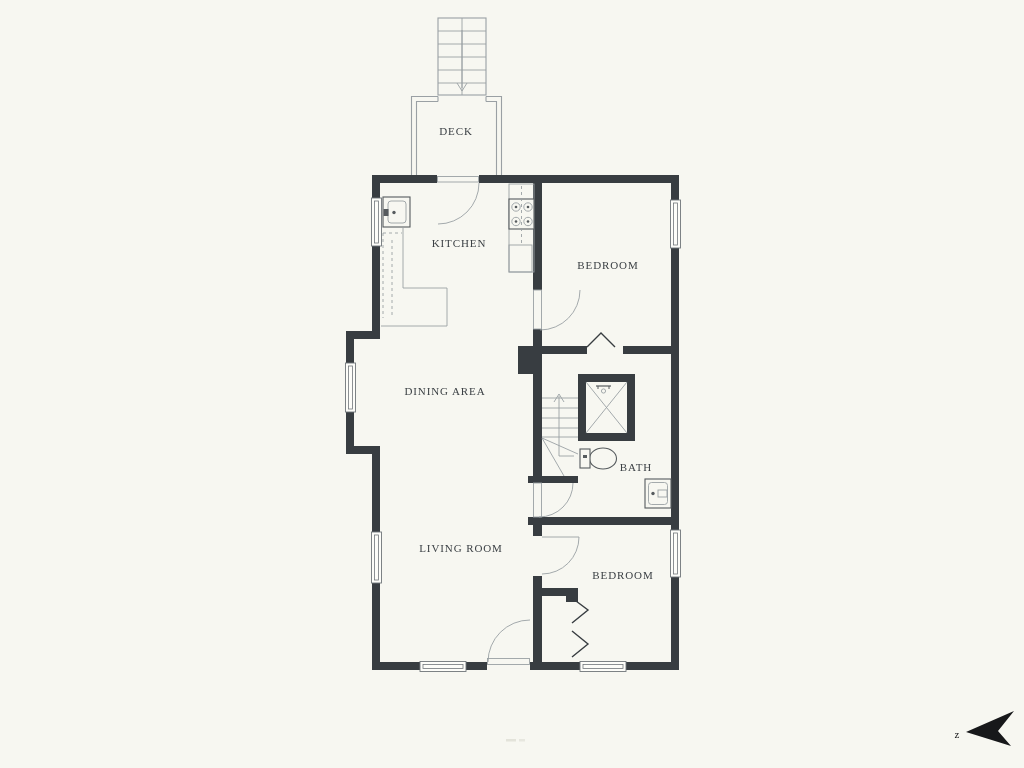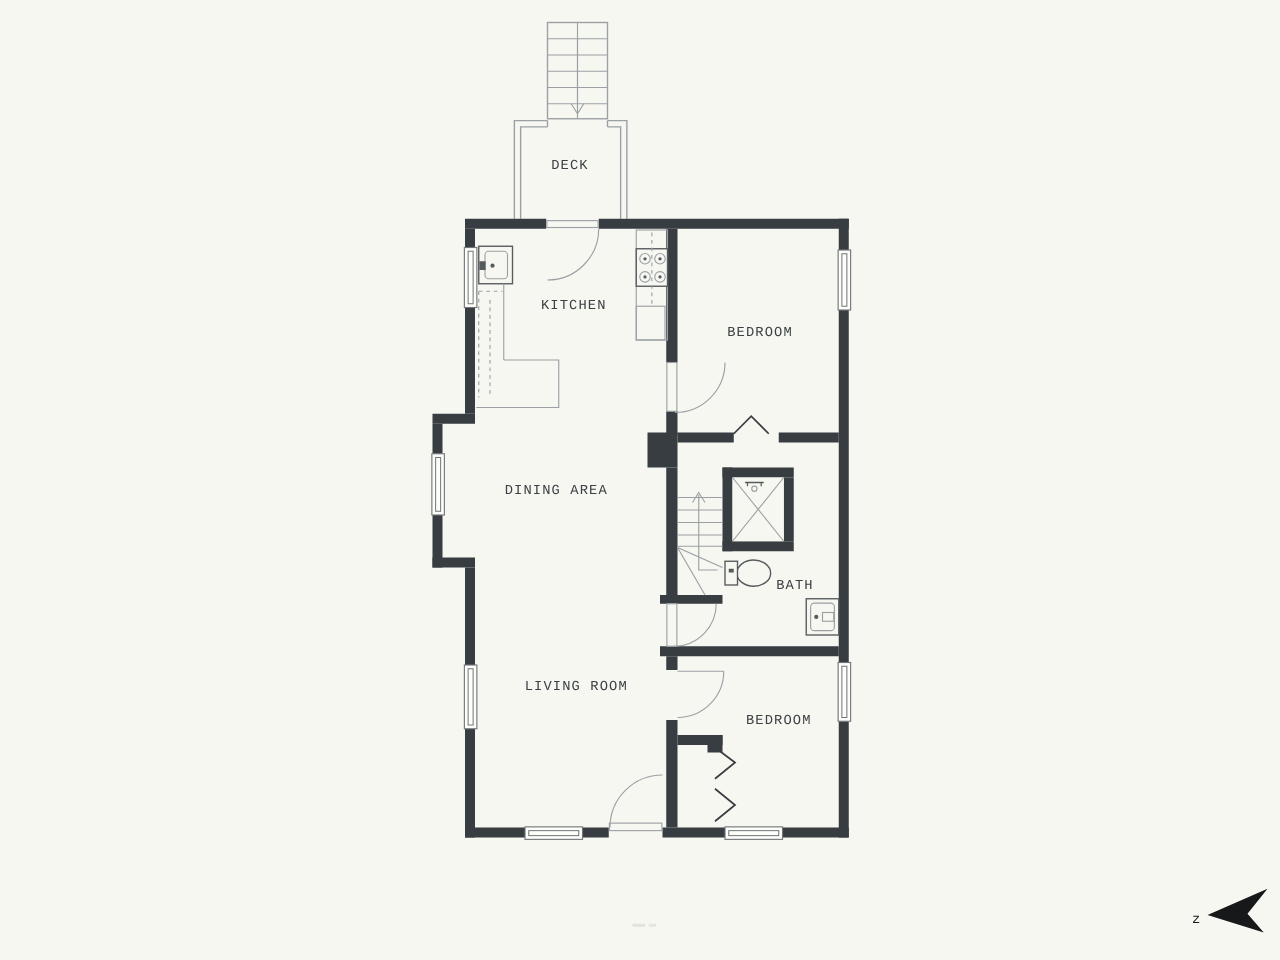--- a/index.html
+++ b/index.html
@@ -2,21 +2,21 @@
 <html style="--bg: #f7f7f1; --wall: #383d41; --line: #9aa0a4; --fix: #565b5e; --text: #3c4145; --arrow: #17181a;"><head>
 <meta charset="utf-8">
 <style>
   :root{
     --bg:#f7f7f1; --wall:#383d41; --line:#9aa0a4; --fix:#565b5e;
     --text:#3c4145; --arrow:#17181a;
   }
   html,body{margin:0;padding:0;}
   body{background:var(--bg);}
   .stage{position:relative;width:1024px;height:768px;background:var(--bg);overflow:hidden;
-         font-family:Liberation Mono, monospace;}
+         font-family:Liberation Serif, serif;}
   svg{position:absolute;left:0;top:0;}
   .wall{fill:var(--wall);stroke:none;}
   .thin{stroke:var(--line);stroke-width:1.1;fill:none;}
   .thin2{stroke:var(--line);stroke-width:0.9;fill:none;}
   .dash{stroke:var(--line);stroke-width:0.9;fill:none;stroke-dasharray:3 3;}
   .fix{stroke:var(--fix);stroke-width:1.1;fill:var(--bg);}
   .fixl{stroke:var(--line);stroke-width:0.9;fill:none;}
   .leaf{fill:var(--bg);stroke:var(--line);stroke-width:0.9;}
   .win{fill:#fdfdf9;stroke:#70767a;stroke-width:0.9;}
   .winin{fill:none;stroke:#70767a;stroke-width:0.8;}

